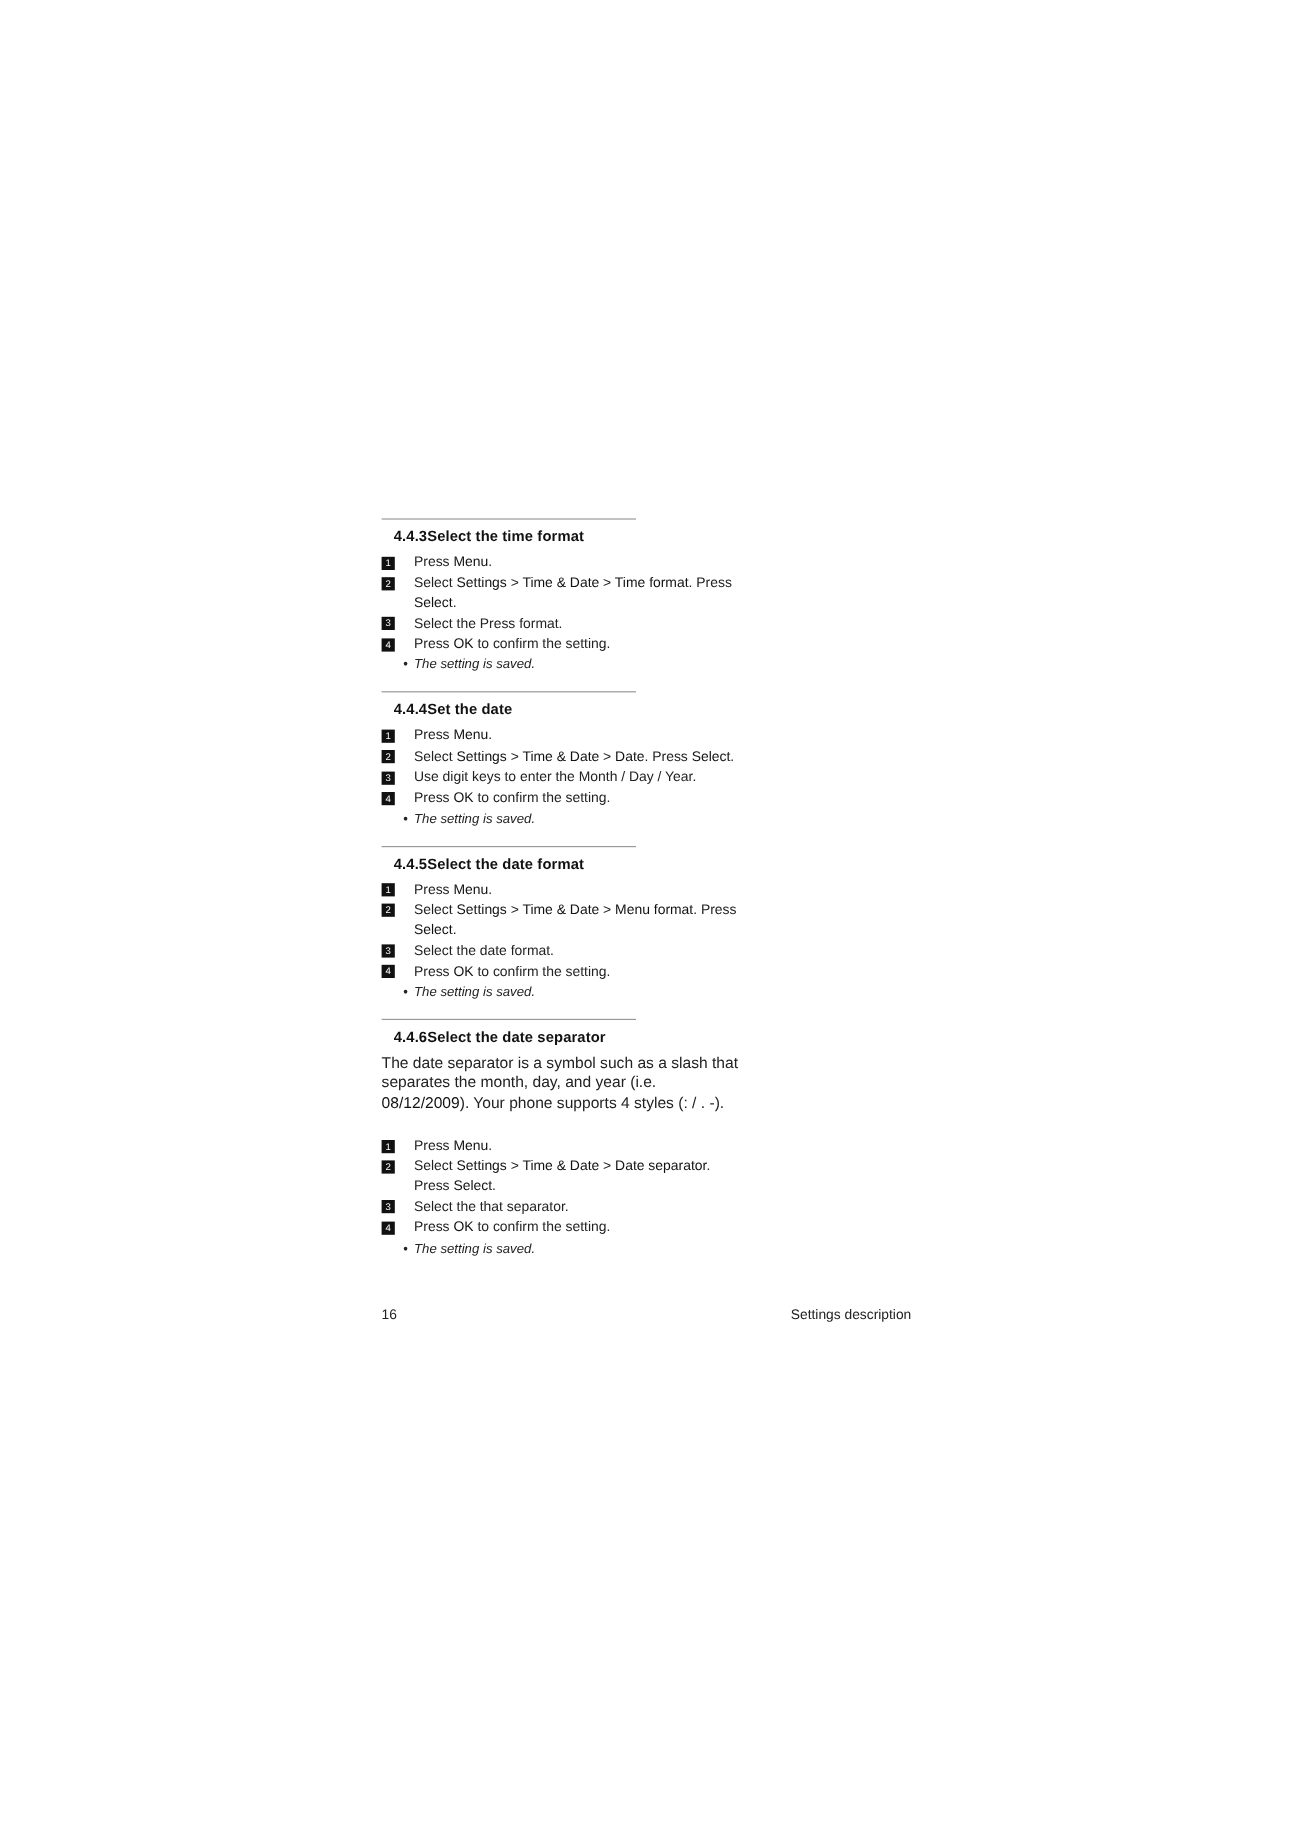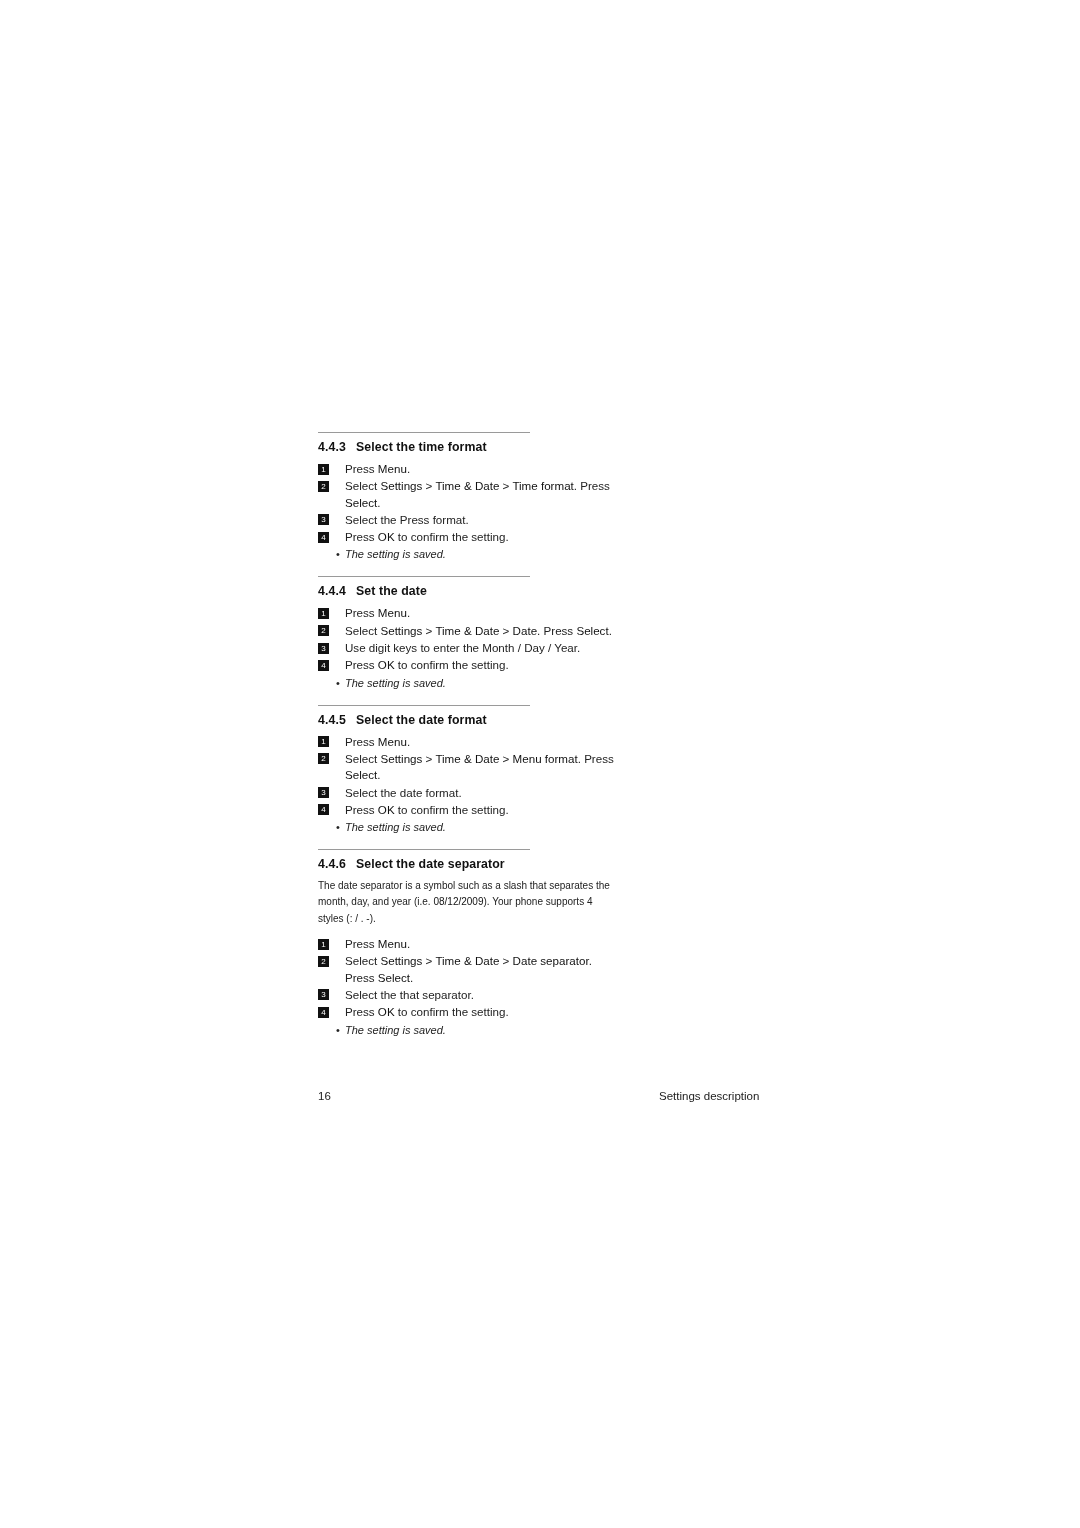--- a/index.html
+++ b/index.html
@@ -39,20 +39,21 @@
   .sec-head {
     font-size: 12.3px;
     font-weight: bold;
     letter-spacing: 0.1px;
     margin: 0 0 7px 0;
     color: #111;
   }
   .sec-head .num {
     display: inline-block;
     width: 38px;
+    text-align: right;
   }
   .steps {
     margin: 0;
     padding: 0;
     list-style: none;
   }
   .step {
     position: relative;
     padding-left: 27px;
     font-size: 11.6px;
@@ -83,24 +84,24 @@
     color: #222;
     margin-bottom: 1px;
   }
   .note .bullet {
     position: absolute;
     left: 18px;
     top: 0;
     font-style: normal;
   }
   .para {
-    font-size: 10px;
+    font-size: 13px;
     line-height: 16.3px;
     color: #222;
-    margin: 0 0 1px 0;
+    margin: 0 0 12px 0;
   }
   b, .b { font-weight: normal; color: #111; }
   .spacer-sm { height: 13px; }
   .spacer-xs { height: 8px; }
   .footer {
     position: absolute;
     left: 318px;
     top: 1090px;
     width: 450px;
     font-size: 11.5px;

